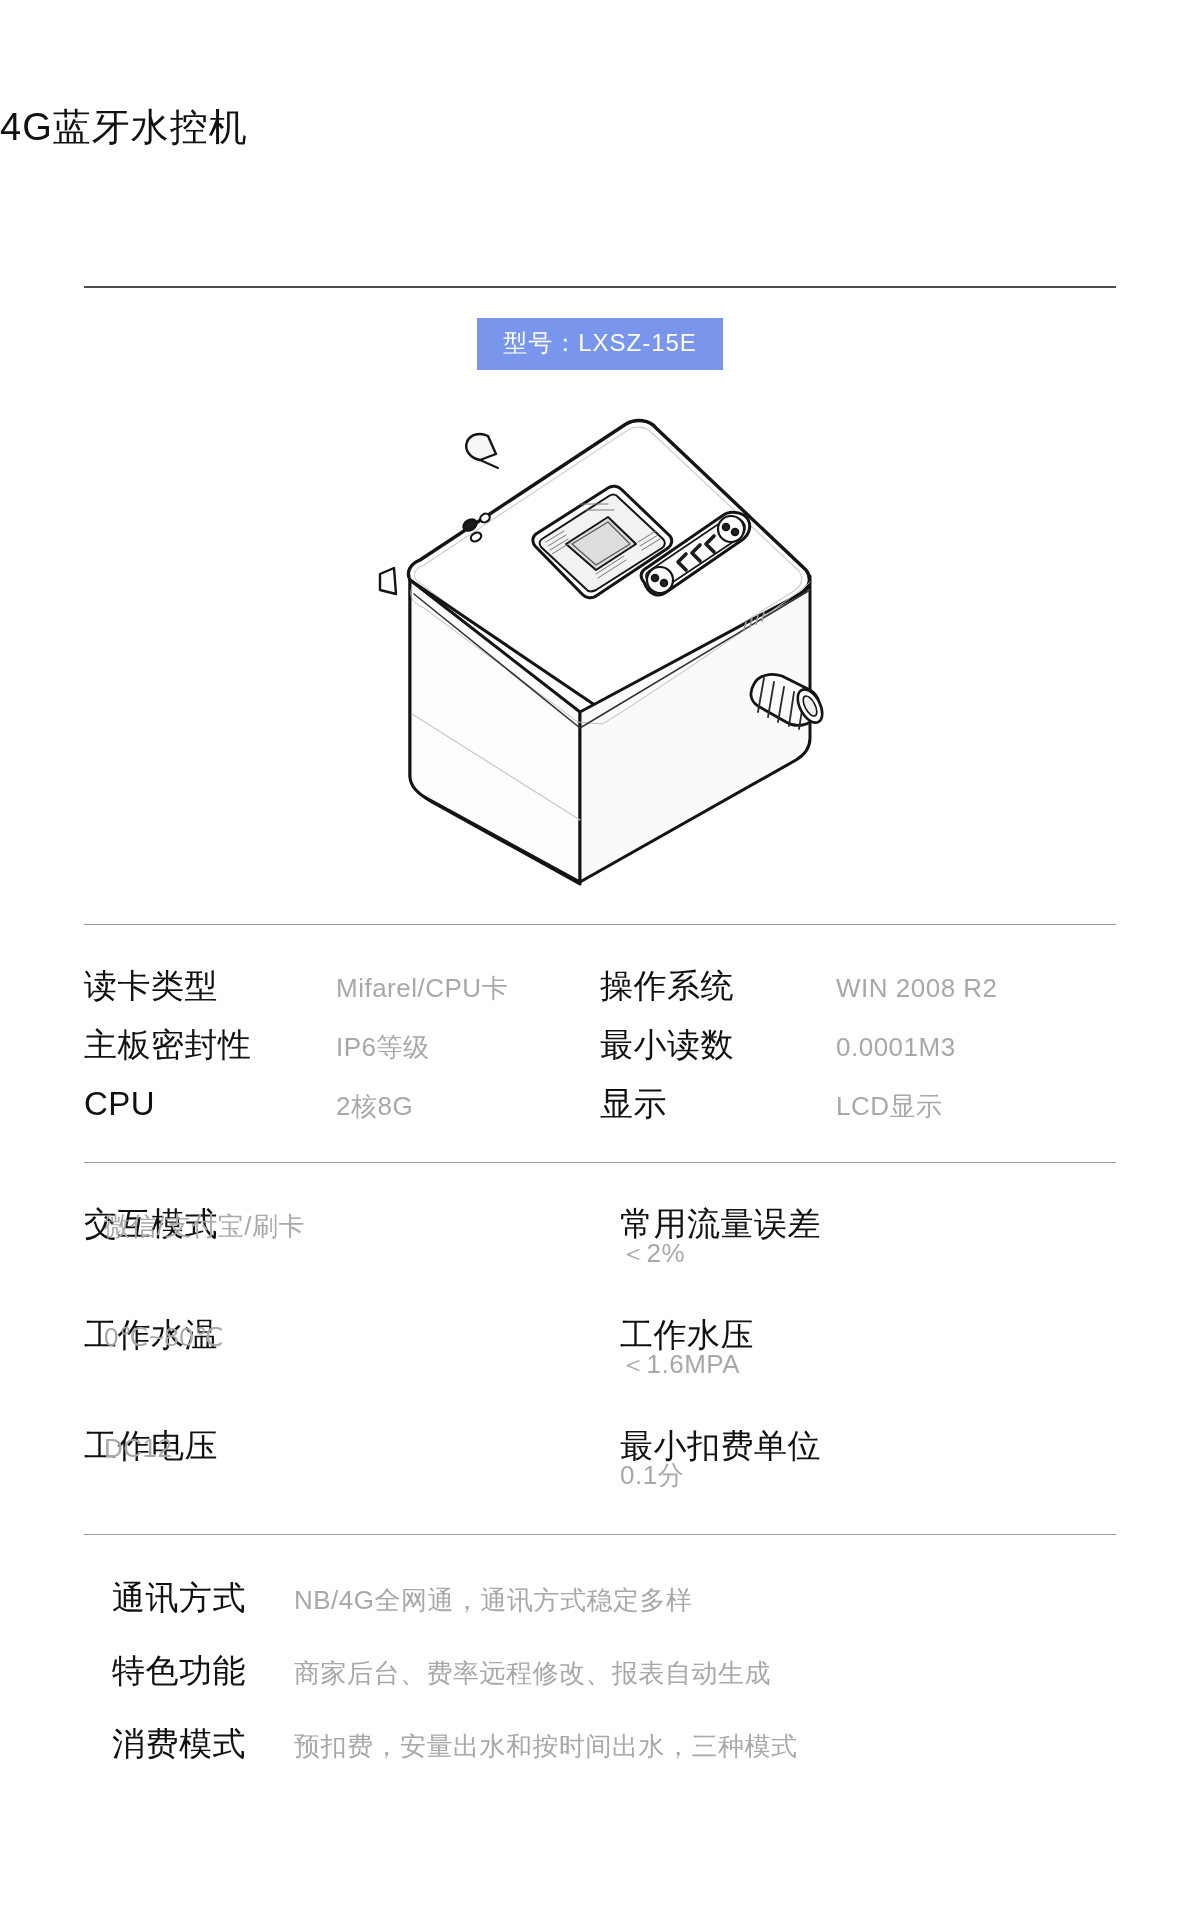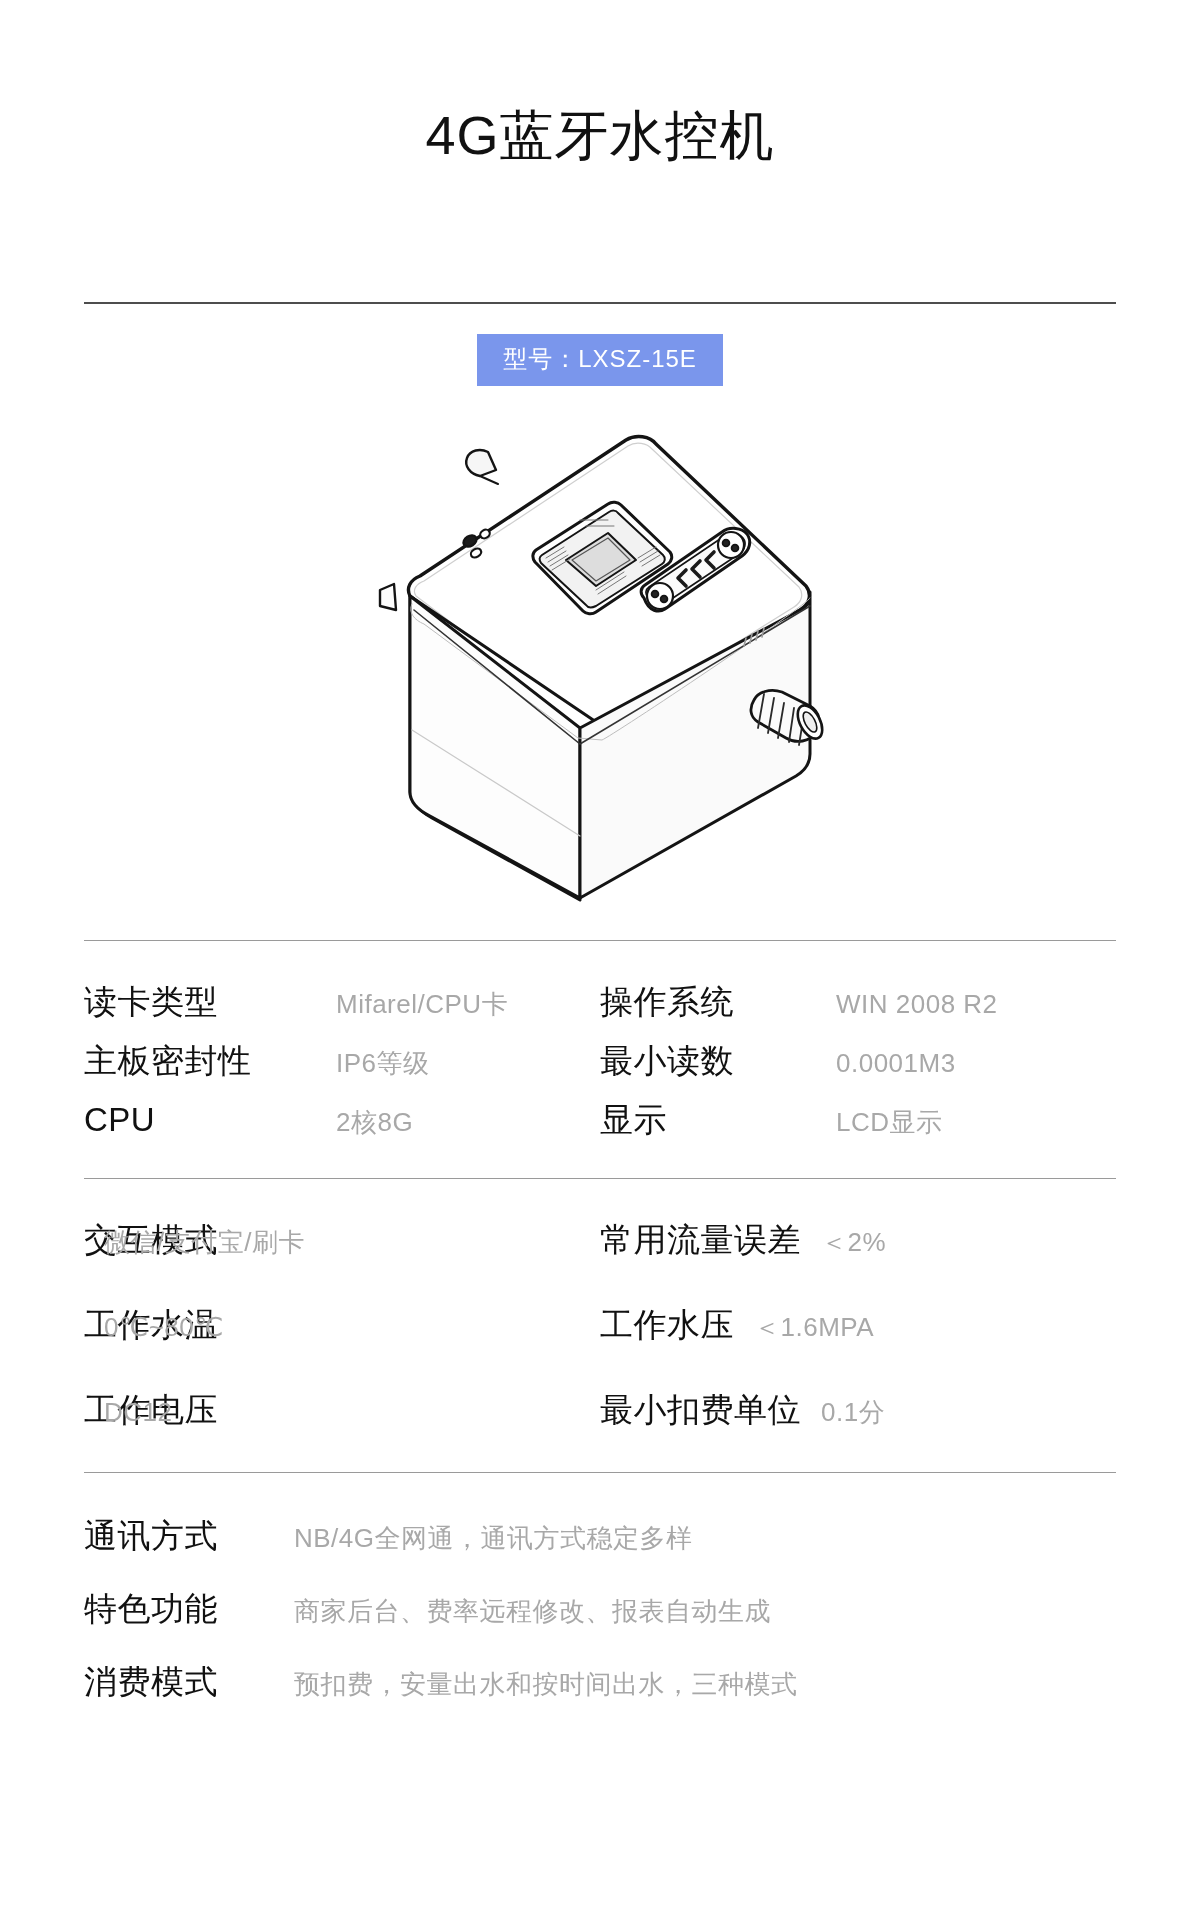--- a/index.html
+++ b/index.html
@@ -20,22 +20,22 @@
 
   .page {
     width: 1200px;
     height: 1917px;
     position: relative;
     background: #ffffff;
   }
 
   
   .title {
-    text-align: center;
-    font-size: 54px;
+    text-align: left;
+    font-size: 38px;
     line-height: 1.0;
     font-weight: 400;
     letter-spacing: 1px;
     color: #111111;
     padding-top: 108px;
     white-space: nowrap;
   }
 
   
   .rule {
@@ -94,21 +94,21 @@
     align-items: baseline;
     width: 100%;
   }
 
   .spec-cell {
     display: flex;
     align-items: baseline;
     flex: 0 0 50%;
     white-space: nowrap;
   }
-  .spec-cell.full { flex: 0 0 100%; }
+  .spec-cell.full { flex: 0 0 100%; text-align: center; }
 
   .spec-label {
     color: #111111;
     font-size: 33px;
     line-height: 1;
     letter-spacing: 0.5px;
   }
   .spec-value {
     color: #a8a8a8;
     font-size: 26px;
@@ -126,21 +126,21 @@
 
   
   .block-1 .col-a .spec-label { width: 232px; }
   .block-1 .col-b .spec-label { width: 216px; }
 
   
   .block-2 { padding-top: 44px; padding-bottom: 46px; }
   .block-2 .spec-row { margin-bottom: 52px; }
   .block-2 .spec-row:last-child { margin-bottom: 0; }
   .block-2 .col-a .spec-label { width: 0; }
-  .block-2 .col-b { padding-left: 0; }
+  .block-2 .col-b { padding-left: 0; flex-direction: column; }
 
   .block-2 .spec-cell { flex: 0 0 50%; }
 
   
   .block-3 { padding-top: 46px; padding-bottom: 30px; }
   .block-3 .spec-row { margin-bottom: 40px; }
   .block-3 .spec-row:last-child { margin-bottom: 0; }
   .block-3 .spec-label { width: 190px; }
 </style>
 </head>

